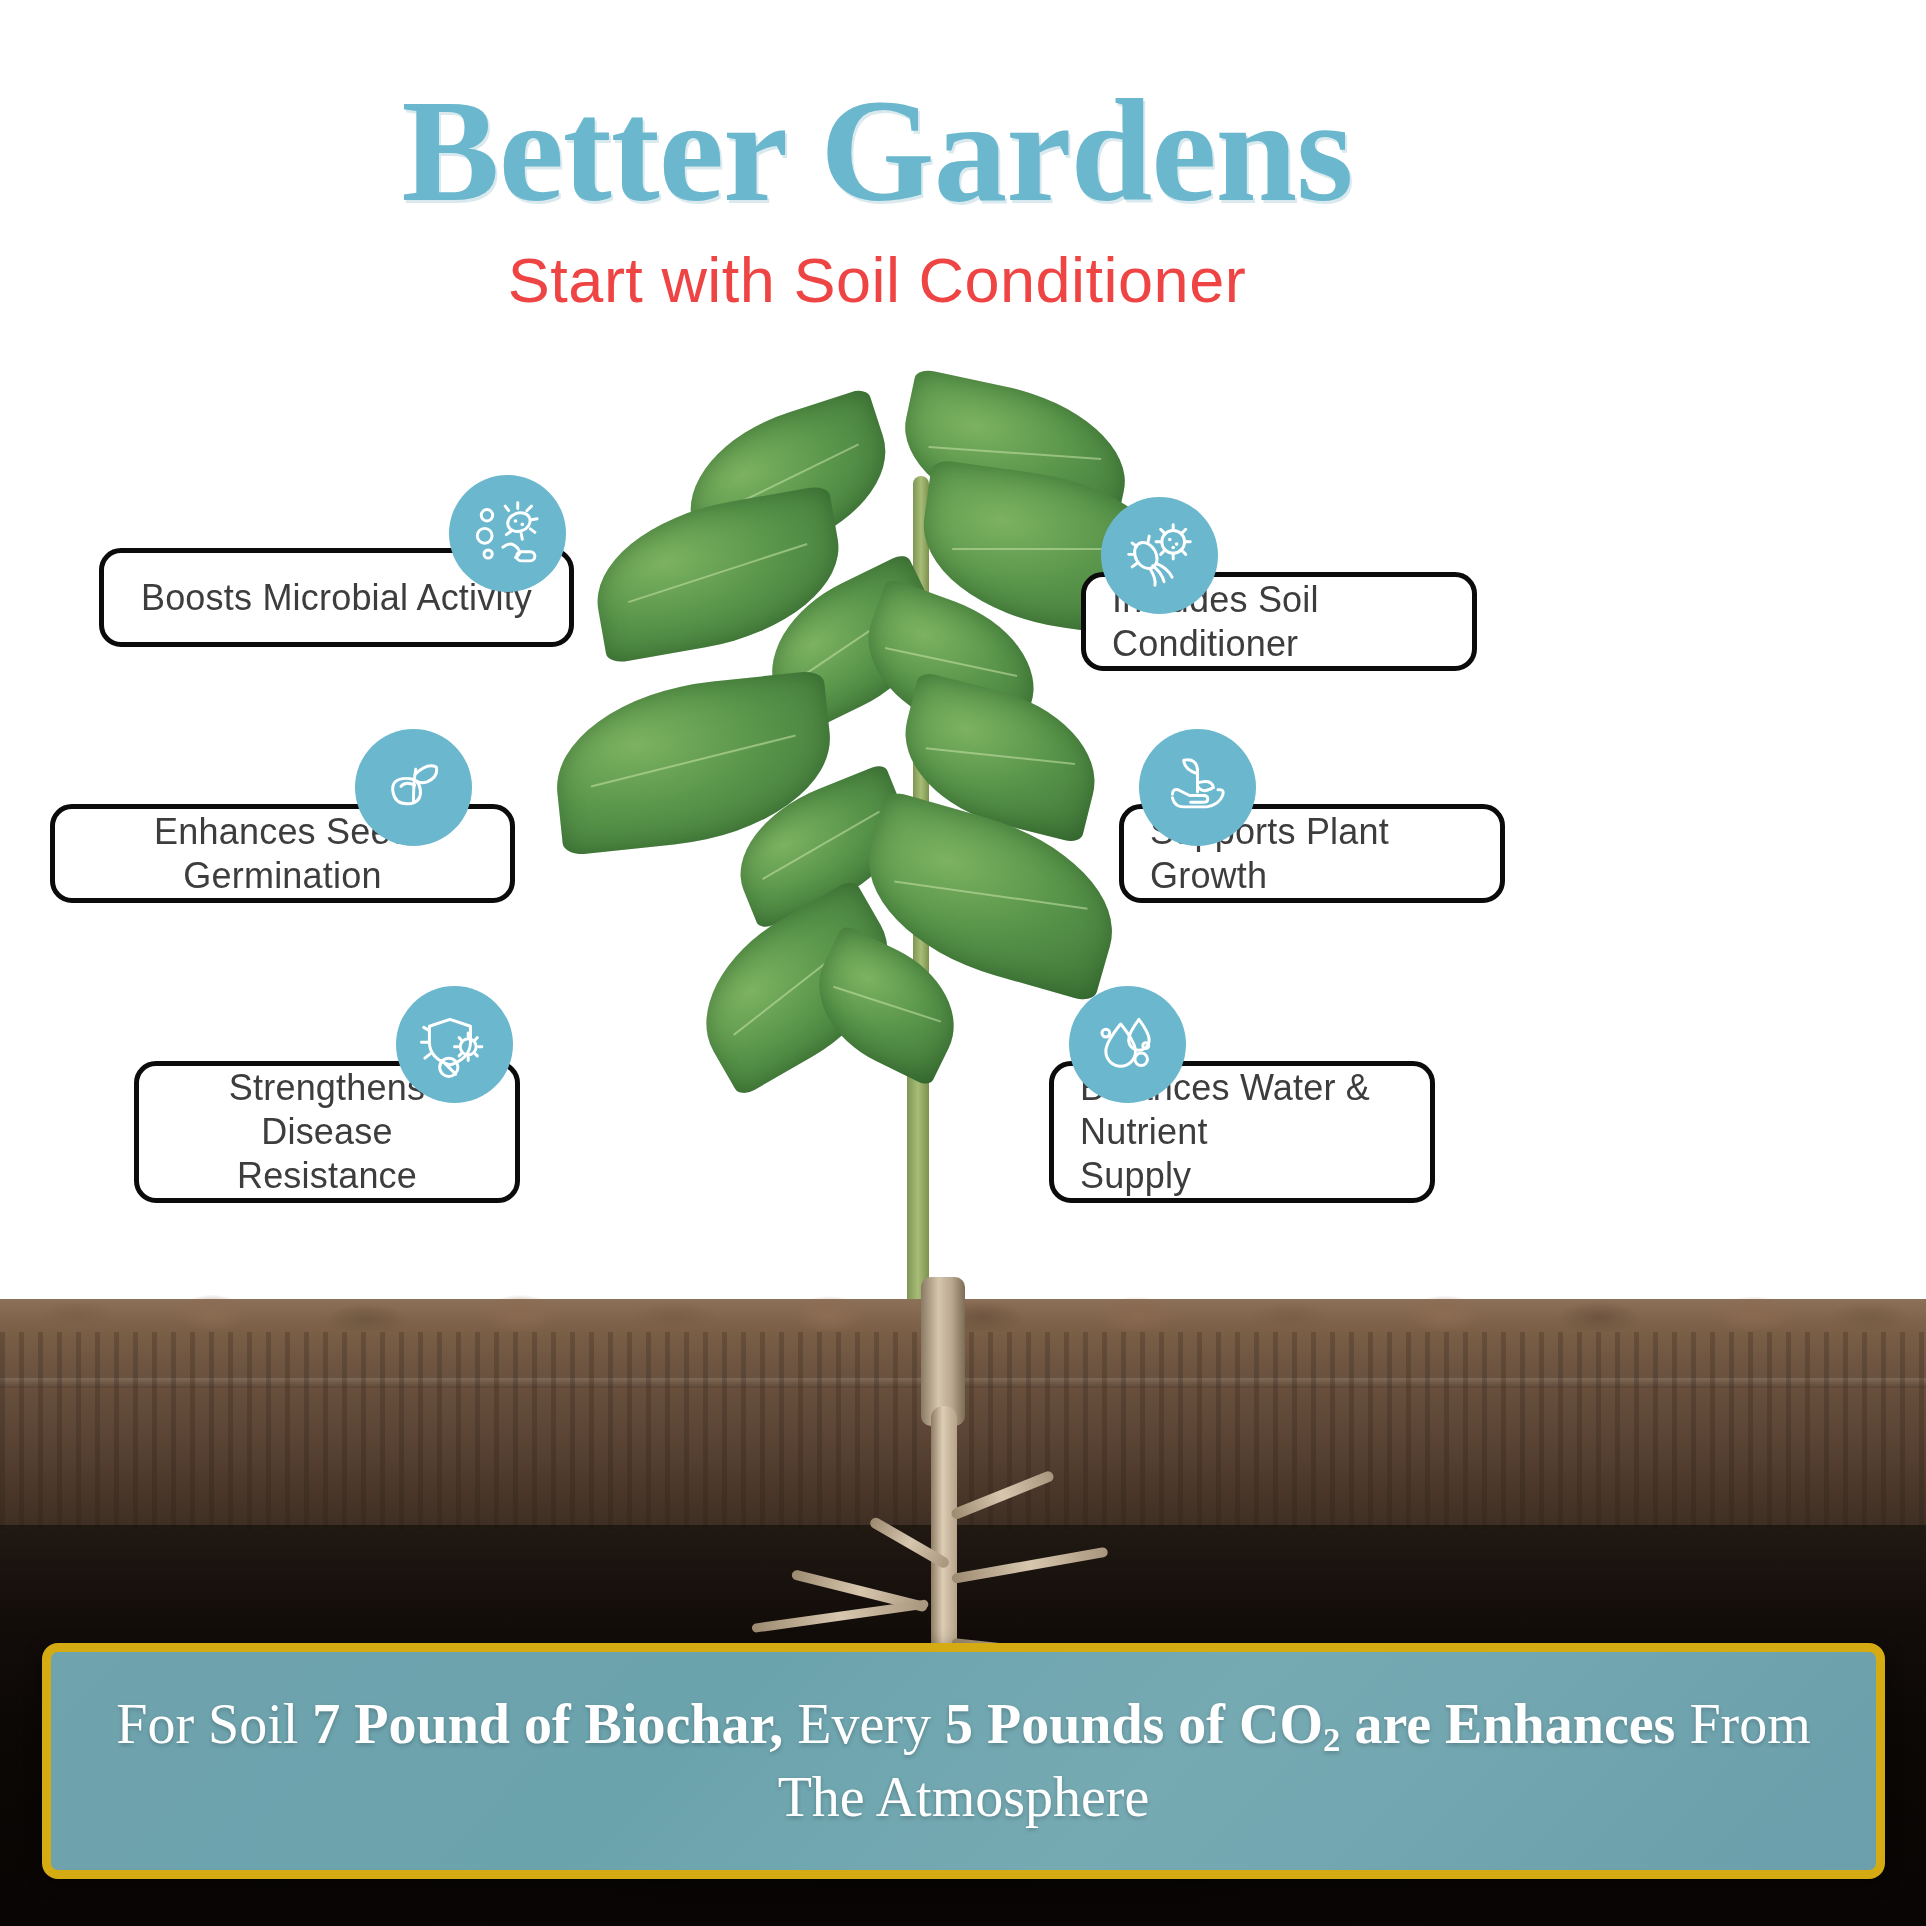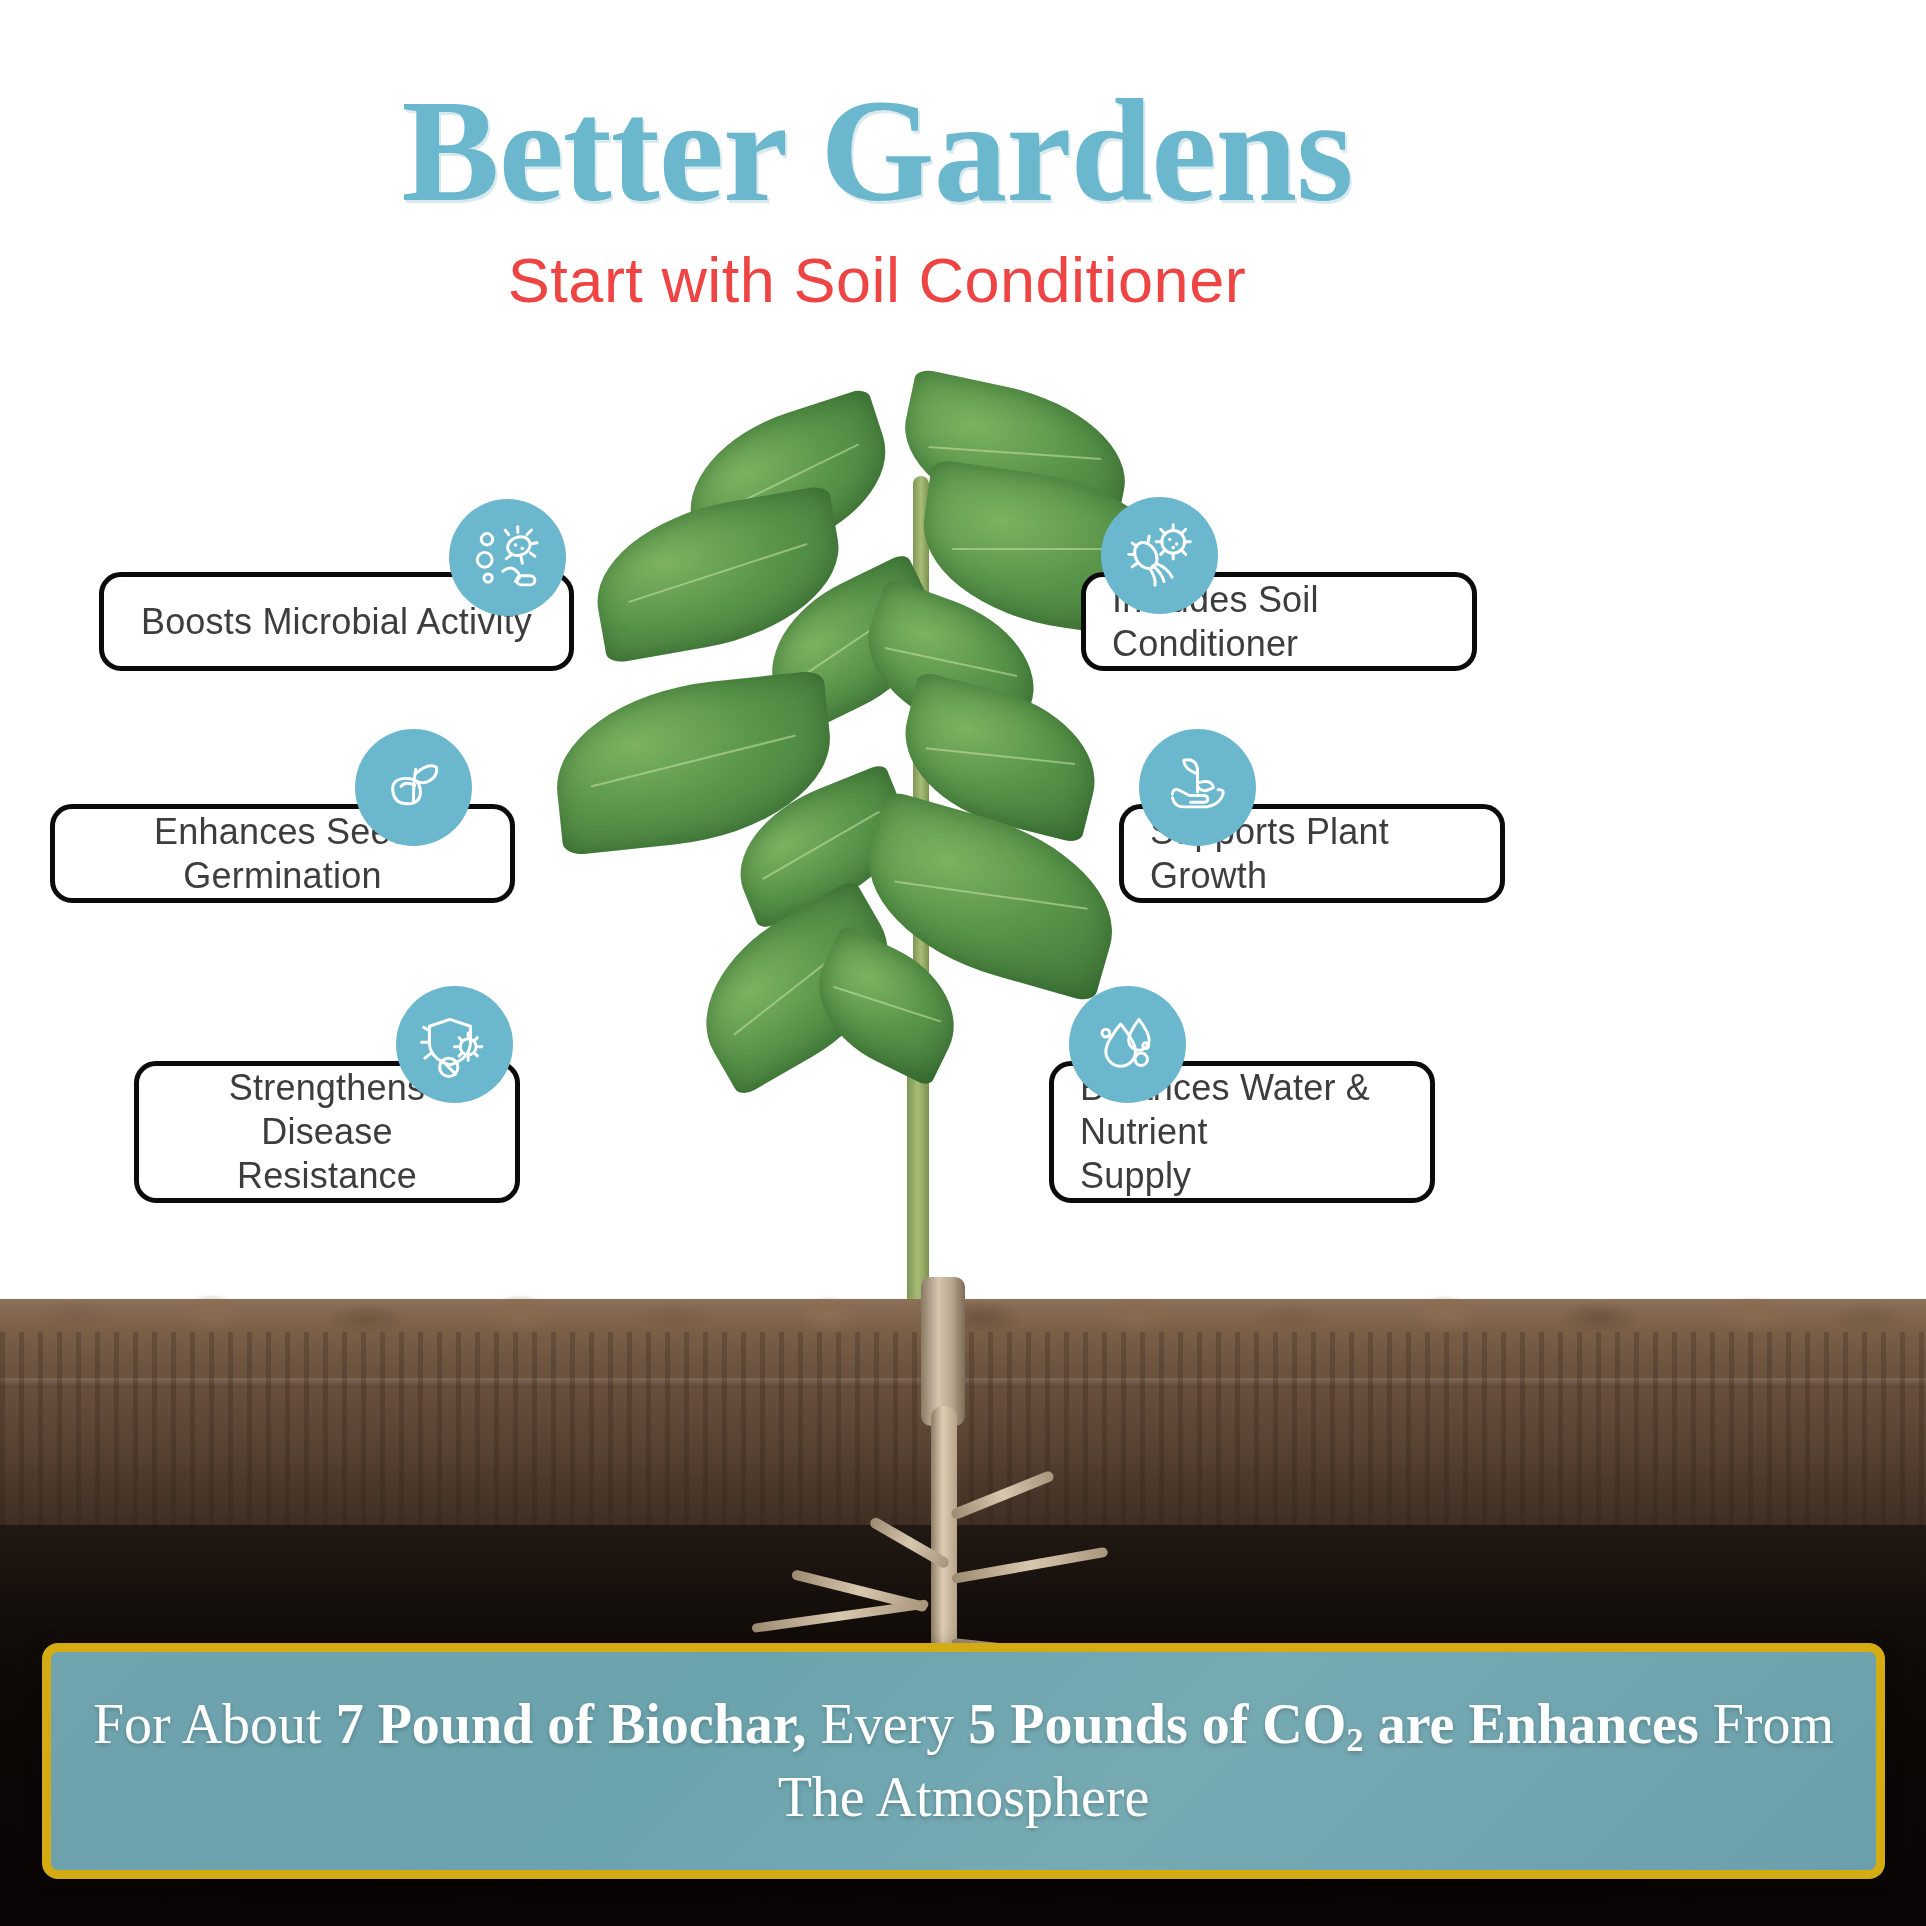--- a/index.html
+++ b/index.html
@@ -228,21 +228,21 @@
     <div class="rootlet" style="left:752px; top:1624px; width:178px; height:9px; transform:rotate(-8deg);"></div>
     <div class="rootlet" style="left:952px; top:1638px; width:198px; height:9px; transform:rotate(6deg);"></div>
     <div class="rootlet" style="left:851px; top:1683px; width:99px; height:8px; transform:rotate(40deg);"></div>
   </div>
 
   <div id="header">
     <div id="title">Better Gardens</div>
     <div id="subtitle">Start with Soil Conditioner</div>
   </div>
 
-  <div class="feature left" style="left:99px; top:572px; width:475px;">
+  <div class="feature left" style="left:99px; top:548px; width:475px;">
     <div class="fbox" style="width:475px;">
       <span class="flabel">Boosts Microbial Activity</span>
     </div>
     <div class="ficon" style="left:350px; top:-73px;">
       <svg viewBox="0 0 64 64" fill="none" stroke="#ffffff" stroke-width="2.6" stroke-linecap="round" stroke-linejoin="round">
         <circle cx="14" cy="16" r="5"></circle>
         <circle cx="12" cy="34" r="6.5"></circle>
         <circle cx="15" cy="50" r="3.6"></circle>
         <ellipse cx="42" cy="22" rx="10" ry="8" transform="rotate(-20 42 22)"></ellipse>
         <circle cx="39" cy="21" r="1.6" fill="#fff" stroke="none"></circle>
@@ -329,18 +329,18 @@
         <path d="M42 10 q9 12 9 18 a9 9 0 0 1 -18 0 q0 -6 9 -18Z"></path>
         <circle cx="13" cy="22" r="3.4"></circle>
         <circle cx="48" cy="33" r="2.6"></circle>
         <circle cx="44" cy="45" r="5.5"></circle>
       </svg>
     </div>
   </div>
 
   <div id="banner">
     <div id="banner-inner">
-      <span>For About </span><b>7 Pound of Biochar,</b><span> Every </span><b>5 Pounds of CO</b><b><sub>2</sub></b><b> are Enhances</b><span> From The Atmosphere</span>
+      <span>For Soil </span><b>7 Pound of Biochar,</b><span> Every </span><b>5 Pounds of CO</b><b><sub>2</sub></b><b> are Enhances</b><span> From The Atmosphere</span>
     </div>
   </div>
 
 </div>
 
 
 </body></html>

